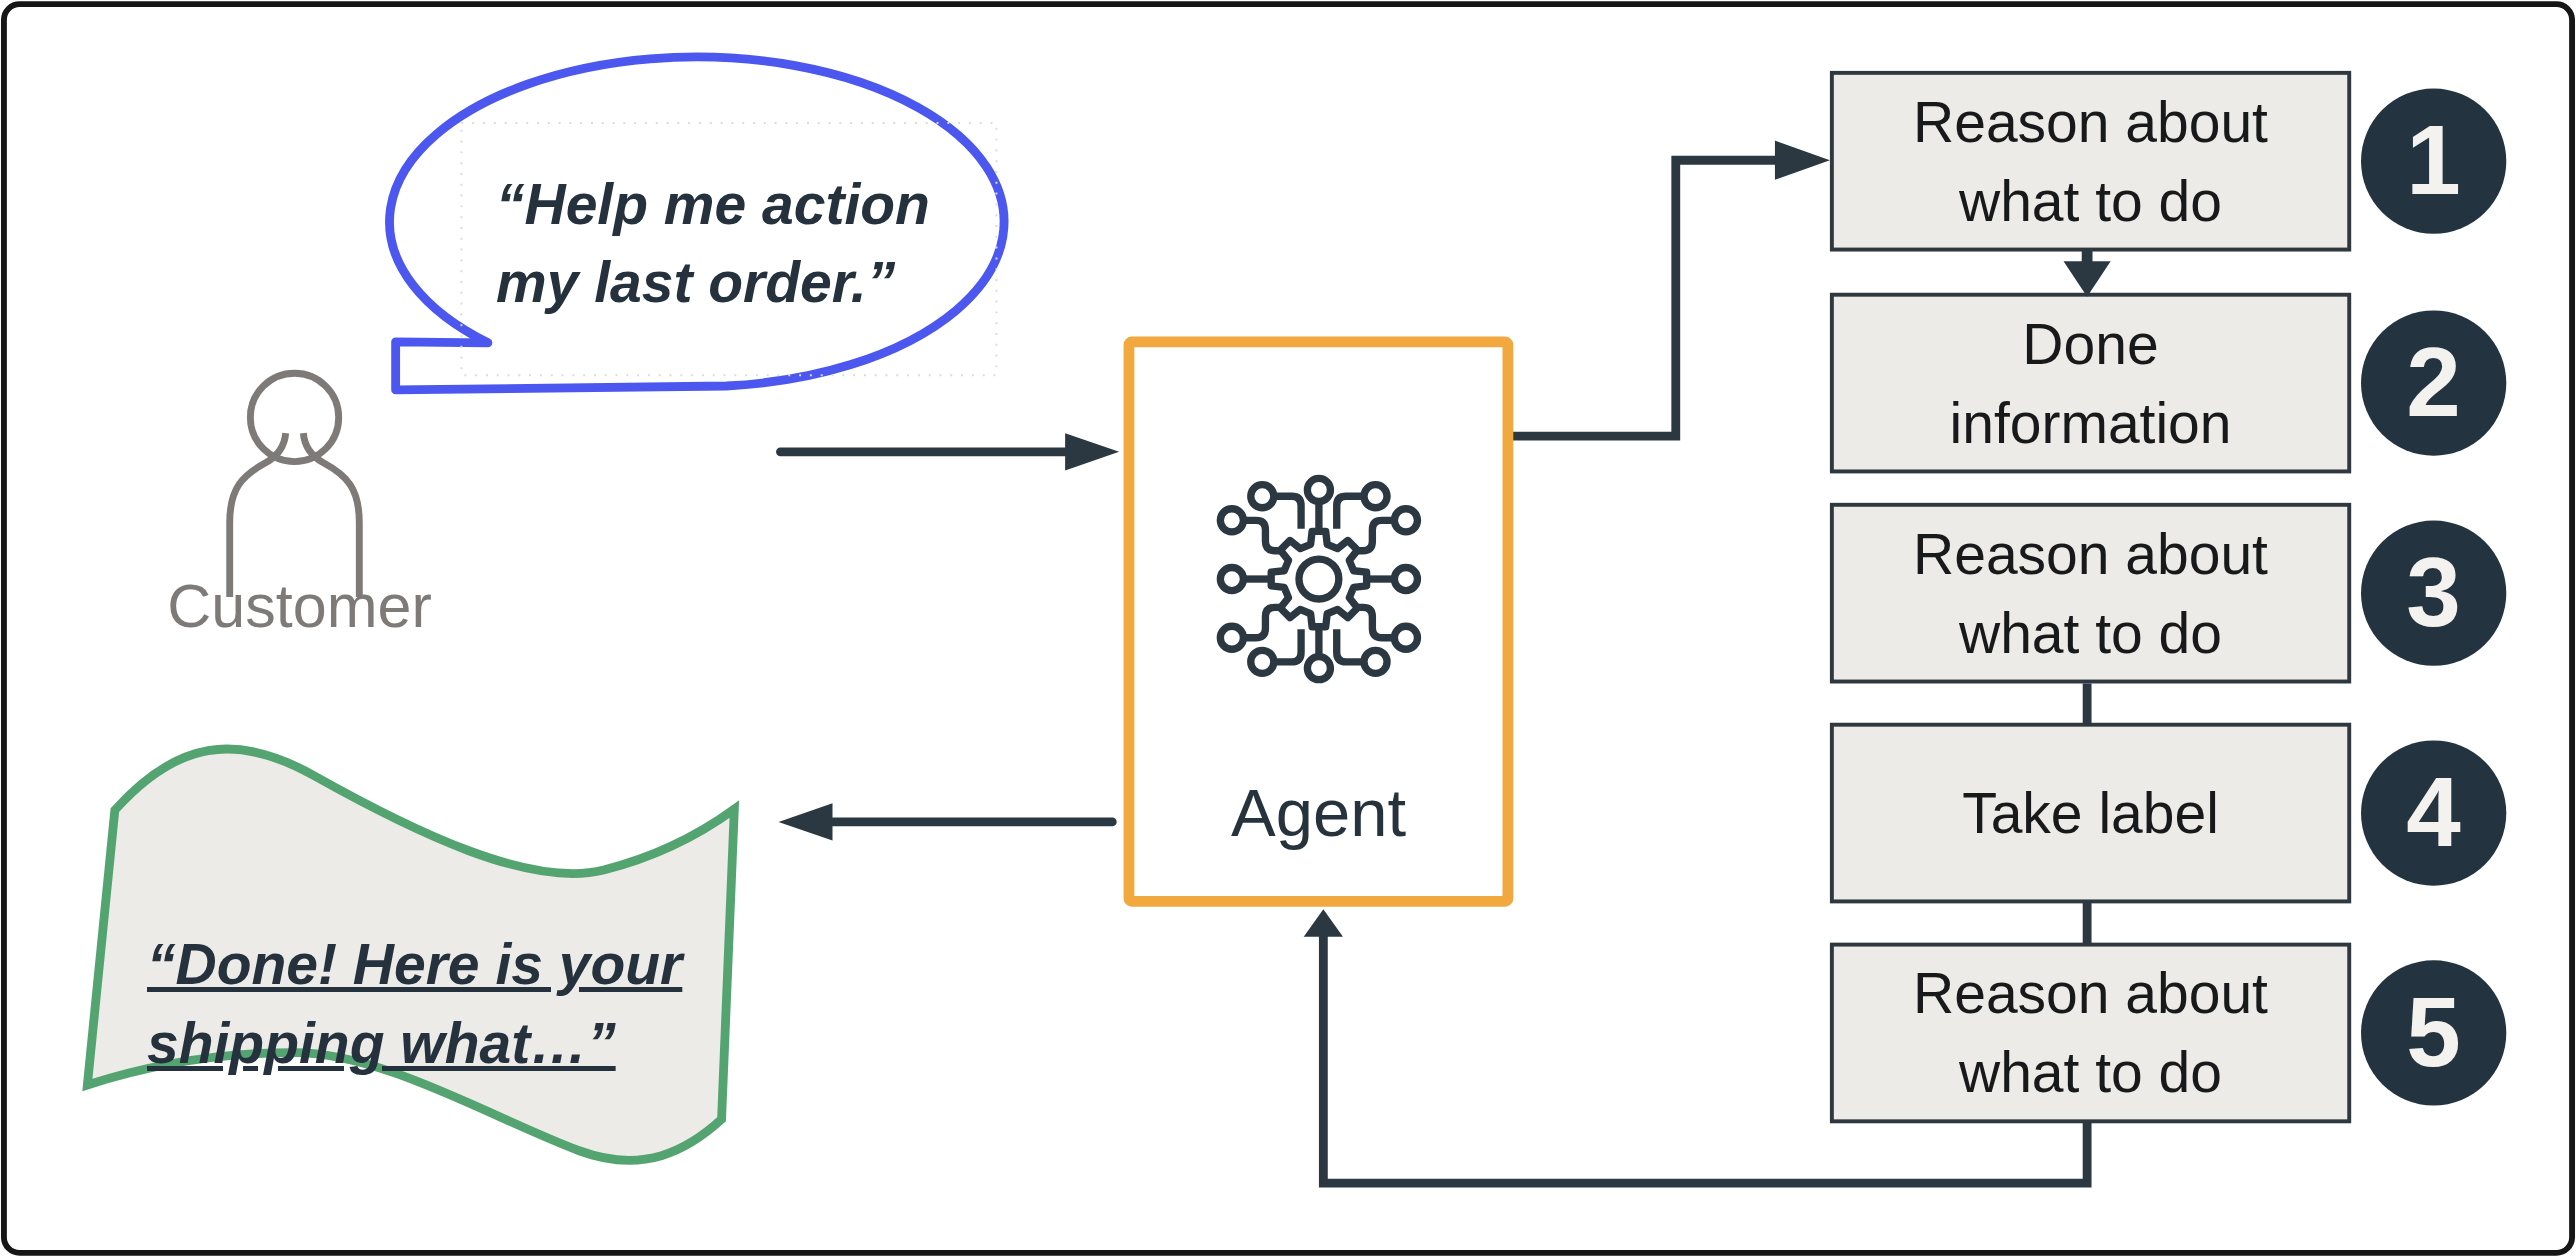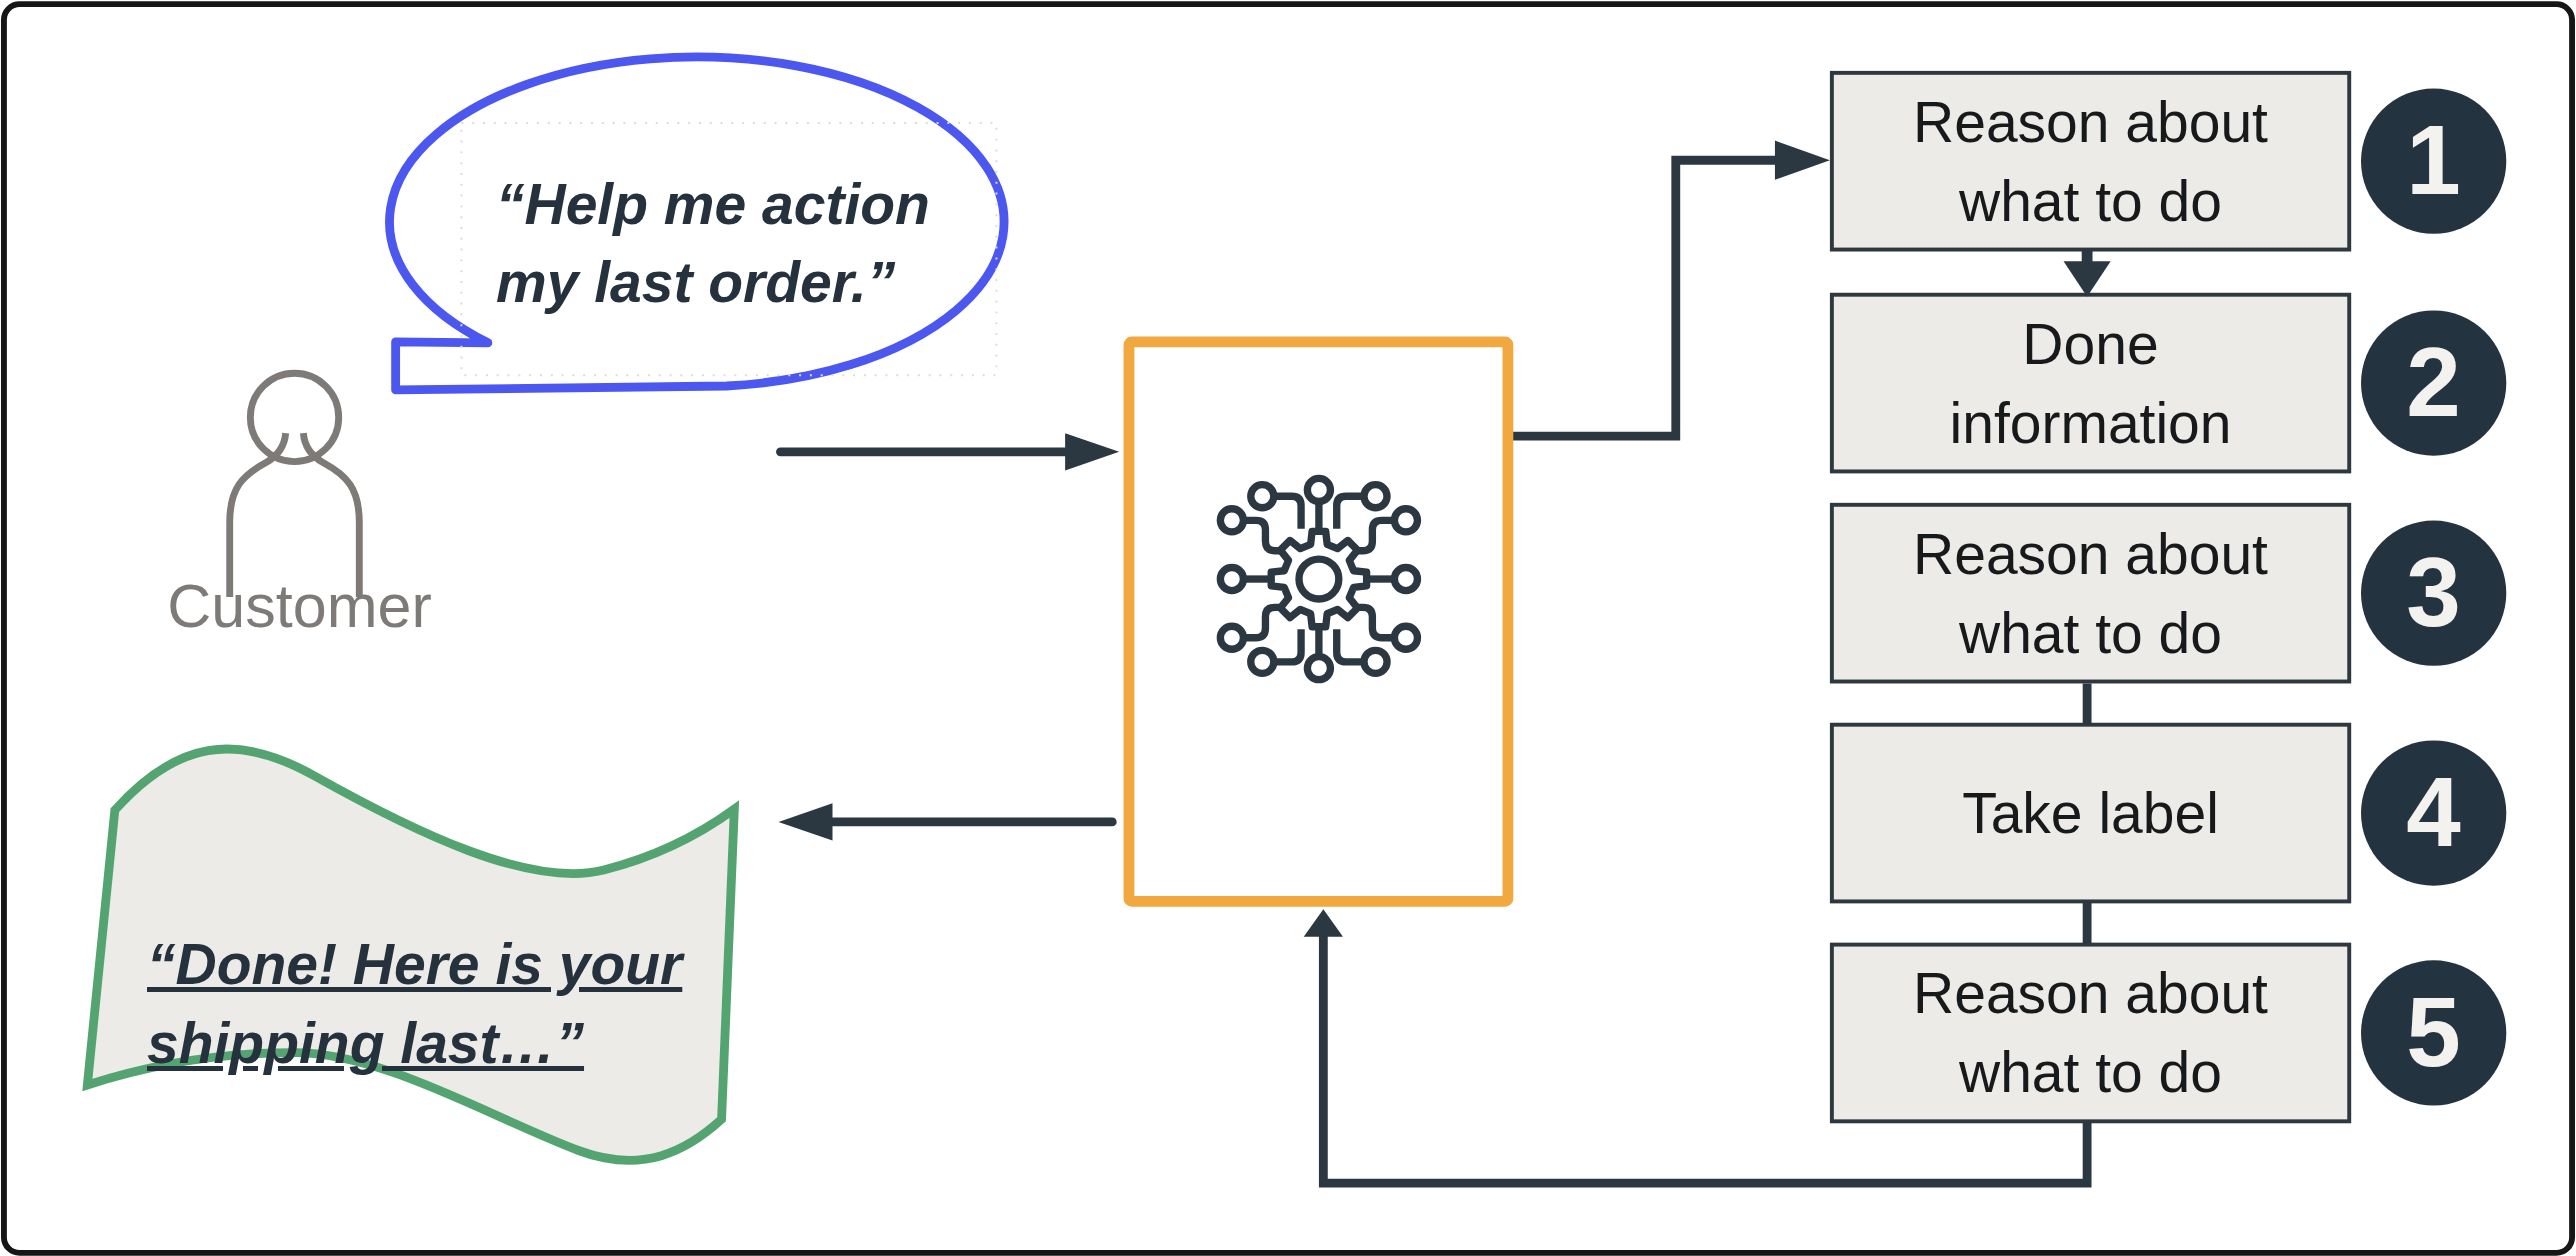--- a/index.html
+++ b/index.html
@@ -161,24 +161,25 @@
     <circle class="num-circle" cx="2479" cy="1052" r="74"></circle>
   </svg>
 
   <div class="txt speech-text">
     <div>“Help me action</div>
     <div>my last order.”</div>
   </div>
 
   <div class="txt customer-label">Customer</div>
 
+  <div class="txt agent-label">Agent</div>
 
   <div class="txt banner-text">
     <div>“Done! Here is your</div>
-    <div>shipping last…”</div>
+    <div>shipping what…”</div>
   </div>
 
   <div class="txt step-label" style="top:73px">
     <div class="step-line">Reason about</div>
     <div class="step-line">what to do</div>
   </div>
   <div class="txt step-label" style="top:295px">
     <div class="step-line">Done</div>
     <div class="step-line">information</div>
   </div>

